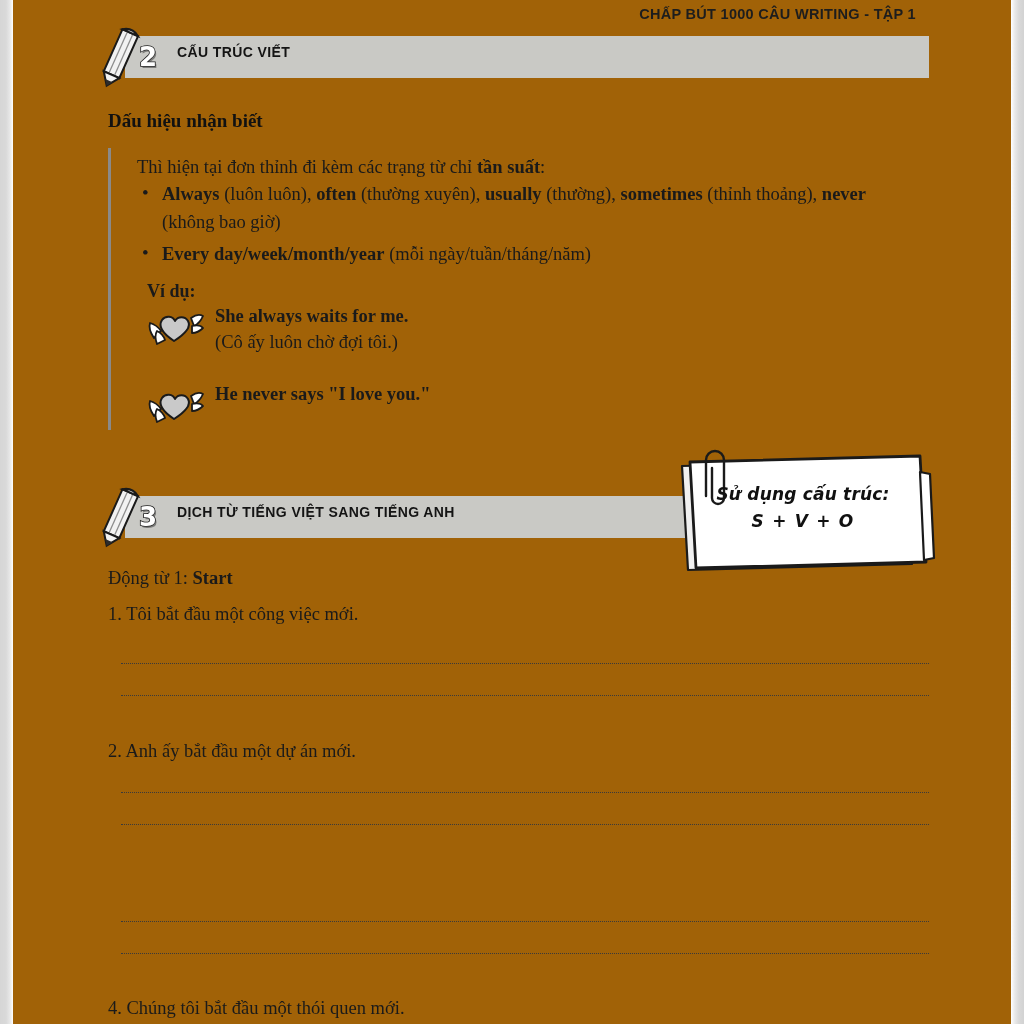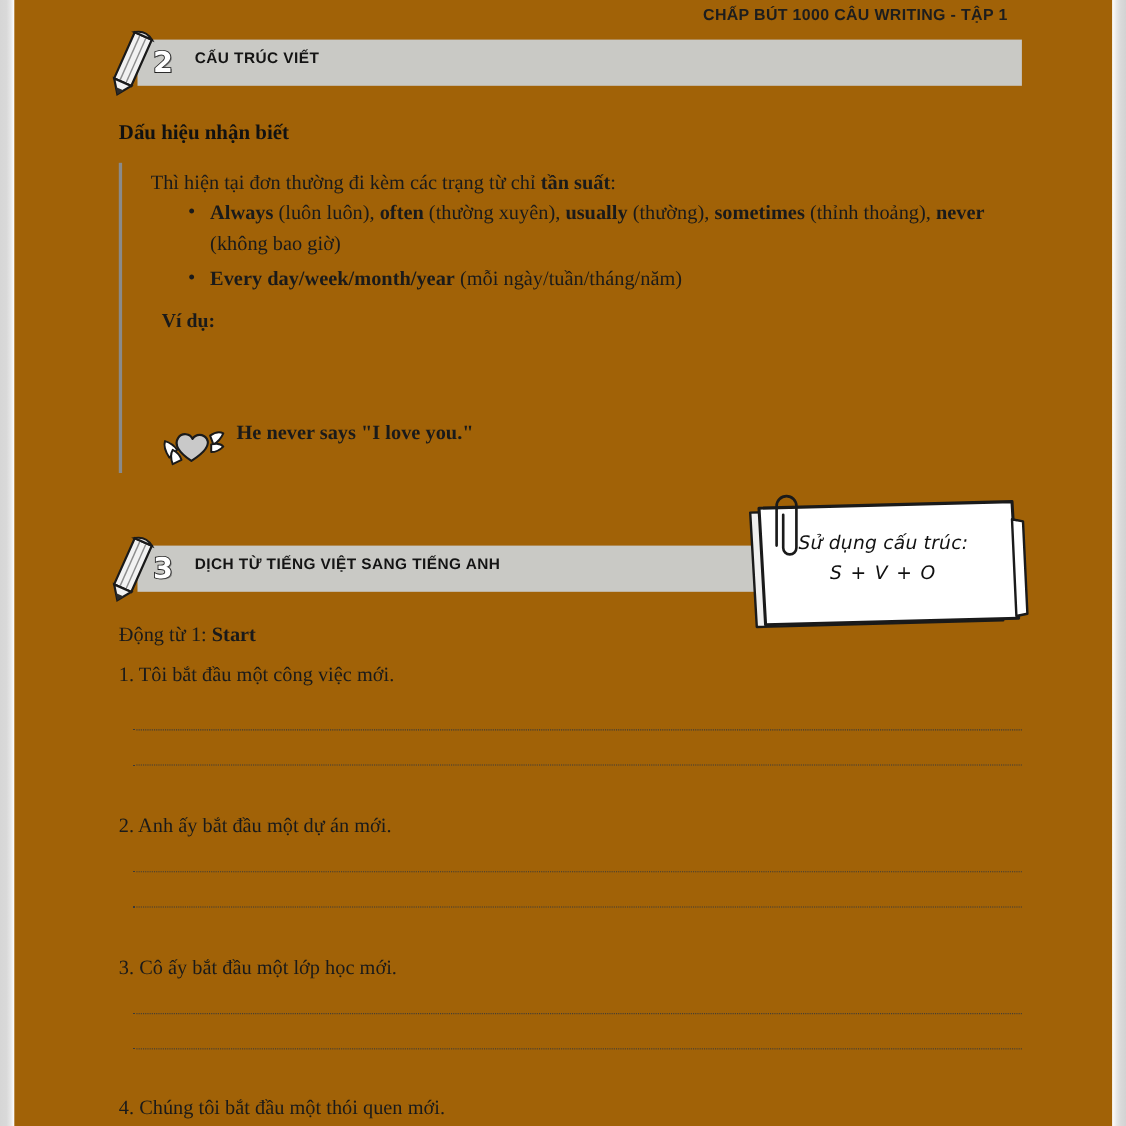--- a/index.html
+++ b/index.html
@@ -166,21 +166,21 @@
   }
   .sticky svg { display: block; }
   .sticky-text {
     position: absolute;
     left: 0;
     top: 44px;
     width: 270px;
     text-align: center;
     font-family: "DejaVu Sans", sans-serif;
     font-style: italic;
-    font-weight: normal;
+    font-weight: bold;
     color: #111;
     pointer-events: none;
   }
   .sticky-l1 { font-size: 17px; letter-spacing: .2px; }
   .sticky-l2 { font-size: 17px; margin-top: 7px; letter-spacing: 1.2px; }
 
   
   .verb-label {
     position: absolute;
     font-size: 18.5px;
@@ -221,30 +221,43 @@
     </span>
     <span class="sec-number">2</span>
     <span class="sec-title">CẤU TRÚC VIẾT</span>
   </div>
 
   <div class="subhead" style="left:95px; top:110px;">Dấu hiệu nhận biết</div>
 
   <div class="left-rule" style="left:95px; top:148px; height:282px;"></div>
 
   <div class="intro-line" style="left:124px; top:154px; width:800px;">
-    <span>Thì hiện tại đơn thường đi kèm các trạng từ chỉ </span><b>tần suất</b><span>:</span>
-  </div>
-
-  <div class="bullets" style="left:152px; top:180px; width:775px;">
+    <span>Thì hiện tại đơn thỉnh đi kèm các trạng từ chỉ </span><b>tần suất</b><span>:</span>
+  </div>
+
+  <div class="bullets" style="left:123px; top:180px; width:775px;">
     <div class="bullet-row" id="bullet-0"><b>Always</b><span> (luôn luôn), </span><b>often</b><span> (thường xuyên), </span><b>usually</b><span> (thường), </span><b>sometimes</b><span> (thỉnh thoảng), </span><b>never</b><span> (không bao giờ)</span></div>
     <div class="bullet-row" id="bullet-1" style="margin-top:4px;font-family:Liberation Serif, serif;"><b>Every day/week/month/year</b><span> (mỗi ngày/tuần/tháng/năm)</span></div>
   </div>
 
   <div class="vidu" style="left:134px; top:281px;">Ví dụ:</div>
 
+  <div class="example" style="left:134px; top:306px; width:700px; height:60px;">
+    <span class="heart-icon">
+      <svg viewBox="0 0 58 42" width="58" height="42">
+        <path d="M7 30 q-6 -9 -4 -15 q7 2 11 8 z" fill="#ffffff" stroke="#1a1a1a" stroke-width="1.8" stroke-linejoin="round"></path>
+        <path d="M10 36 q-3 -8 0 -13 q6 3 8 9 z" fill="#ffffff" stroke="#1a1a1a" stroke-width="1.8" stroke-linejoin="round"></path>
+        <path d="M44 10 q7 -5 12 -2 q-3 7 -9 10 z" fill="#ffffff" stroke="#1a1a1a" stroke-width="1.8" stroke-linejoin="round"></path>
+        <path d="M45 18 q8 -2 11 2 q-5 5 -11 5 z" fill="#ffffff" stroke="#1a1a1a" stroke-width="1.8" stroke-linejoin="round"></path>
+        <path d="M27 33 C15 25 11 18 15 12 C18.5 7 26 8 28 13 C31 8 38 8 41 13 C44.5 19 38 26 27 33 Z" fill="#c9c9c9" stroke="#1a1a1a" stroke-width="2" stroke-linejoin="round"></path>
+      </svg>
+    </span>
+    <span class="ex-en">She always waits for me.</span>
+    <span class="ex-vi">(Cô ấy luôn chờ đợi tôi.)</span>
+  </div>
 
   <div class="example" style="left:134px; top:384px; width:700px; height:60px;">
     <span class="heart-icon">
       <svg viewBox="0 0 58 42" width="58" height="42">
         <path d="M7 30 q-6 -9 -4 -15 q7 2 11 8 z" fill="#ffffff" stroke="#1a1a1a" stroke-width="1.8" stroke-linejoin="round"></path>
         <path d="M10 36 q-3 -8 0 -13 q6 3 8 9 z" fill="#ffffff" stroke="#1a1a1a" stroke-width="1.8" stroke-linejoin="round"></path>
         <path d="M44 10 q7 -5 12 -2 q-3 7 -9 10 z" fill="#ffffff" stroke="#1a1a1a" stroke-width="1.8" stroke-linejoin="round"></path>
         <path d="M45 18 q8 -2 11 2 q-5 5 -11 5 z" fill="#ffffff" stroke="#1a1a1a" stroke-width="1.8" stroke-linejoin="round"></path>
         <path d="M27 33 C15 25 11 18 15 12 C18.5 7 26 8 28 13 C31 8 38 8 41 13 C44.5 19 38 26 27 33 Z" fill="#c9c9c9" stroke="#1a1a1a" stroke-width="2" stroke-linejoin="round"></path>
       </svg>
@@ -296,24 +309,20 @@
   <div class="dotline" style="top:662px;"></div>
   <div class="dotline" style="top:694px;"></div>
 
   <div class="ex-item" style="left:95px; top:741px;">
     <span>2.</span>
     <span>Anh ấy bắt đầu một dự án mới.</span>
   </div>
   <div class="dotline" style="top:791px;"></div>
   <div class="dotline" style="top:823px;"></div>
 
-  <div class="ex-item" style="left:95px; top:870px;">
-    <span>3.</span>
-    <span>Cô ấy bắt đầu một lớp học mới.</span>
-  </div>
   <div class="dotline" style="top:920px;"></div>
   <div class="dotline" style="top:952px;"></div>
 
   <div class="ex-item" style="left:95px; top:998px;">
     <span>4.</span>
     <span>Chúng tôi bắt đầu một thói quen mới.</span>
   </div>
 
 </div>
 

